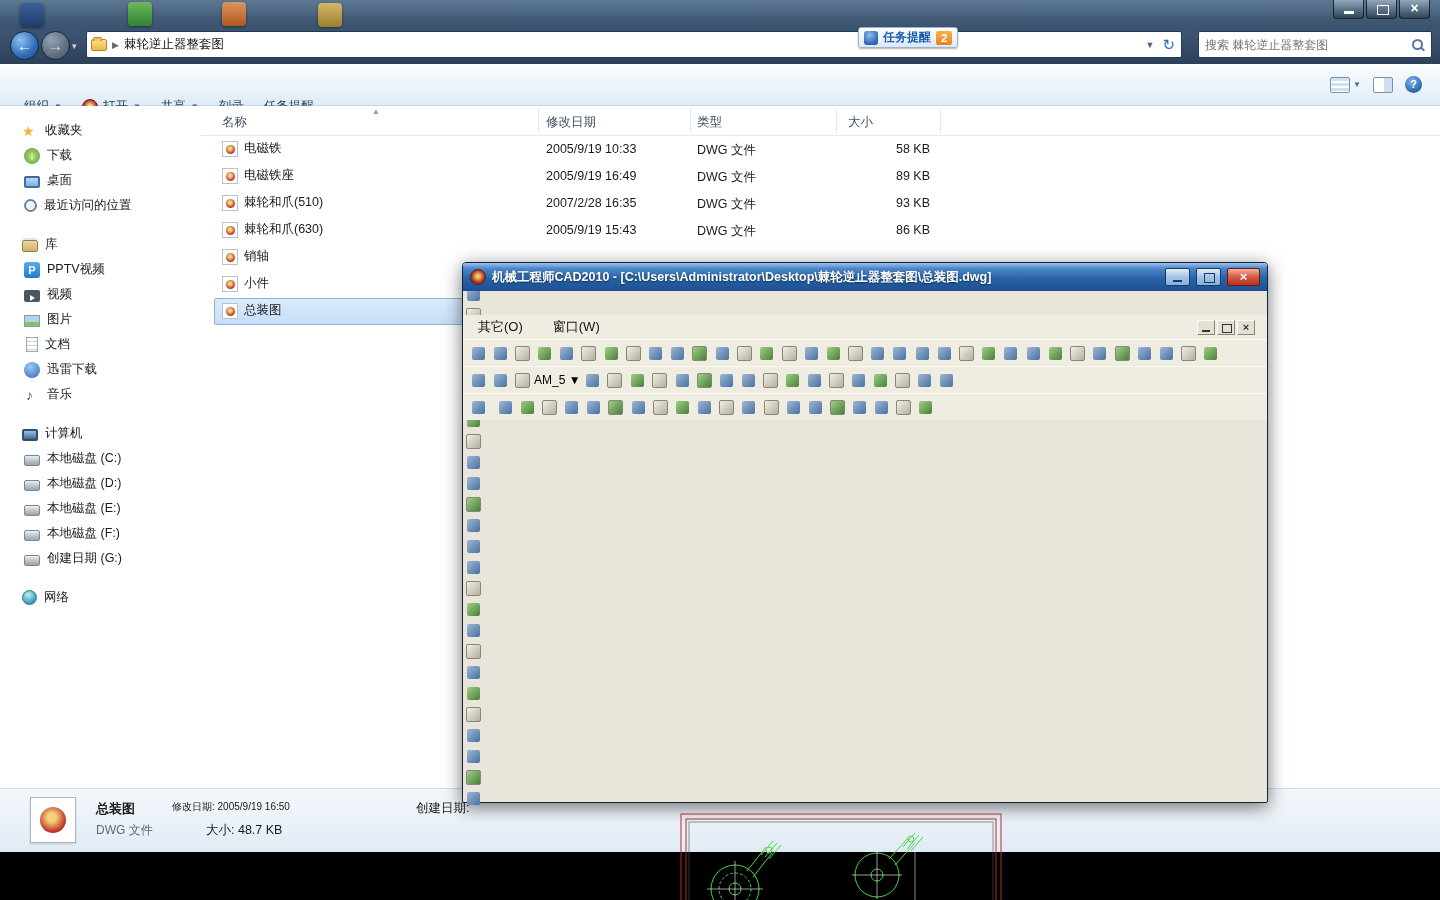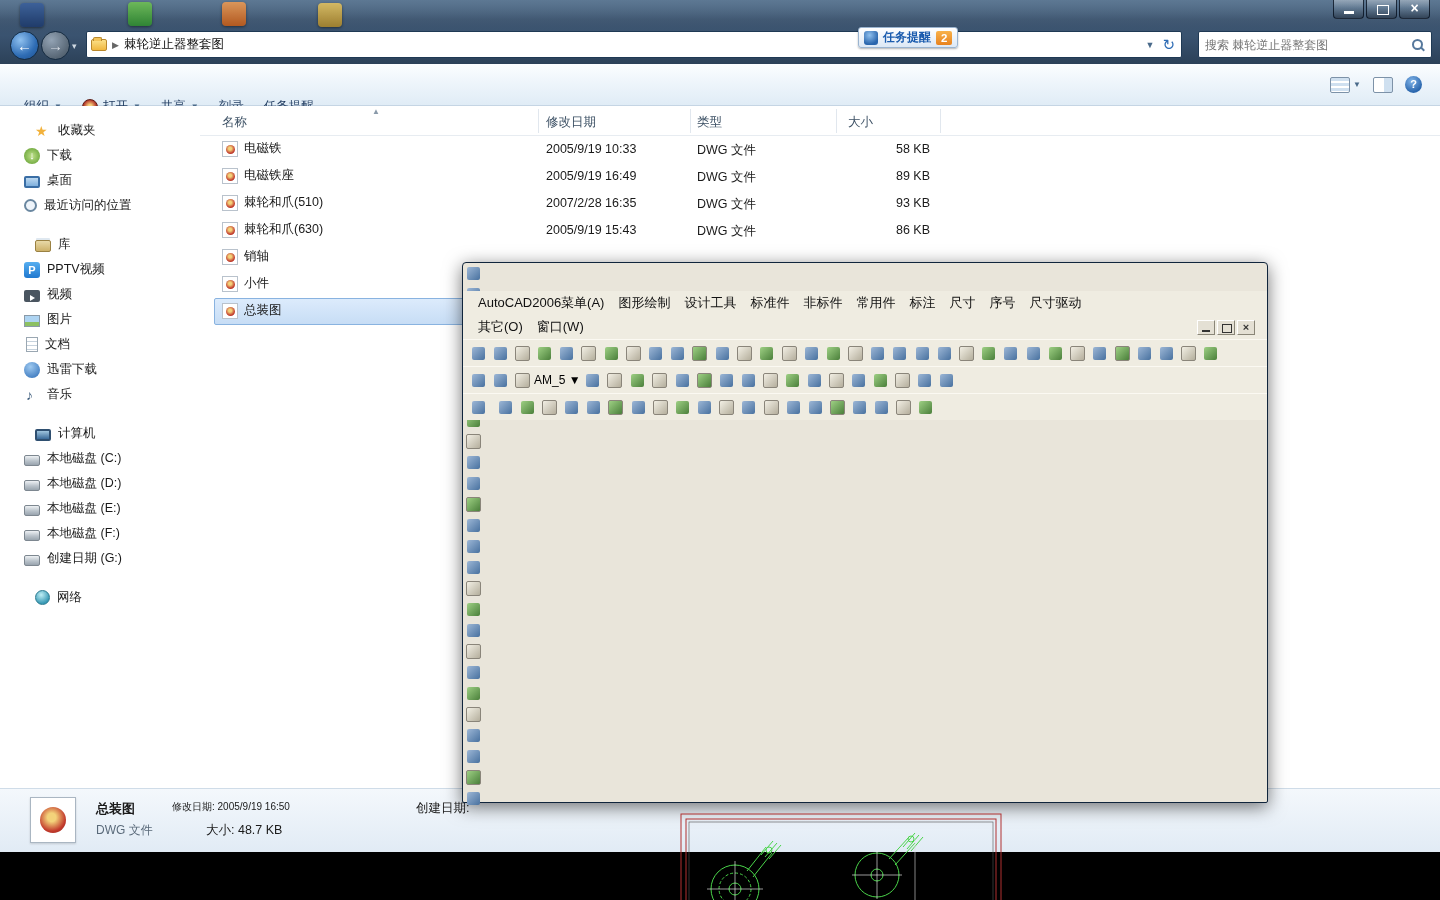--- a/index.html
+++ b/index.html
@@ -57,21 +57,21 @@
   .gear-red { width:16px; height:16px; border-radius:50%; background:radial-gradient(circle at 50% 45%,#f6d27c 15%,#b5382c 60%,#7e2a20); border:1px solid #5e1d16; }
   .tb-right { margin-left:auto; display:flex; align-items:center; gap:12px; padding-right:4px; }
   .view-ic { width:20px; height:16px; border:1px solid #7d92a8; border-radius:2px; background:repeating-linear-gradient(180deg,#cfe0f0 0 3px,#fff 3px 5px); }
   .prev-ic { width:20px; height:16px; border:1px solid #7d92a8; border-radius:2px; background:linear-gradient(90deg,#fff 58%,#cfe0f0 58%); }
   .help-circle { width:17px; height:17px; border-radius:50%; background:radial-gradient(circle at 40% 30%,#7fb3e8,#2a66ad 70%); position:relative; }
   .help-circle::before { content:"?"; position:absolute; left:0; right:0; text-align:center; color:#fff; font-size:11px; font-weight:bold; line-height:17px; }
 
   
   .side { position:absolute; left:0; top:106px; width:200px; bottom:112px; background:#fff; padding-top:12px; overflow:hidden; }
   .s-item { height:25px; display:flex; align-items:center; gap:7px; color:#1a1a1a; font-size:12.5px; white-space:nowrap; }
-  .s-head { padding-left:35px;align-items:center; }
+  .s-head { padding-left:22px;align-items:center; }
   .s-sub { padding-left:24px; }
   .s-gap { height:14px; }
   .si { width:16px; height:16px; flex:none; position:relative; }
   .star::before { content:"★"; color:#f2b23c; font-size:14px; line-height:16px; position:absolute; left:0; }
   .dl { border-radius:50%; background:radial-gradient(#bfe08a,#5a9a2a); }
   .dl::before { content:"↓"; color:#fff; position:absolute; left:0; right:0; text-align:center; font-size:11px; font-weight:bold; line-height:15px; }
   .mon { width:16px; height:12px; margin-top:2px; border:2px solid #3a6ea5; border-radius:2px; background:linear-gradient(#bcd8f0,#7fb0dd); }
   .clock { width:13px; height:13px; border-radius:50%; border:2px solid #6a87a0; background:#eef4fa; }
   .lib { width:16px; height:12px; margin-top:3px; background:linear-gradient(#e8d9a8,#cdb169); border:1px solid #9a8142; border-radius:2px; box-shadow:0 -3px 0 -1px #dfe8f0; }
   .pptv { border-radius:3px; background:linear-gradient(#56aef0,#1f78cf); }
@@ -123,21 +123,21 @@
   .cad-title-text { color:#fff; font-weight:bold; font-size:12.5px; text-shadow:0 1px 2px rgba(0,0,0,.55); white-space:nowrap; overflow:hidden; flex:1; }
   .cbtn { width:25px; height:18px; border:1px solid #163c66; border-radius:2px; position:relative; flex:none;
           background:linear-gradient(#e4eefa,#a9c6e6 45%,#85aed9); }
   .cbtn.min::before { content:""; position:absolute; left:7px; top:11px; width:9px; height:2px; background:#1a3a5e; }
   .cbtn.max::before { content:""; position:absolute; left:7px; top:4px; width:9px; height:8px; border:1px solid #1a3a5e; }
   .cbtn.cls { width:33px; background:linear-gradient(#f4b0a0,#d9604a 45%,#b5301c); border-color:#6e180c; }
   .cbtn.cls::before { content:"×"; position:absolute; left:0; right:0; text-align:center; color:#fff; font-weight:bold; font-size:13px; line-height:16px; }
 
   .cad-menu1 { position:absolute; left:0; top:28px; right:0; height:24px; background:#efece1; display:flex; align-items:center; padding:0 8px; font-size:13px; color:#111; }
   .cad-menu1 .mi { padding:2px 7px; }
-  .cad-menu2 { position:absolute; left:0; top:52px; right:0; height:24px; background:#efece1; display:flex; align-items:center; padding:0 8px; font-size:13px; color:#111; }
+  .cad-menu2 { position:absolute; left:0; top:52px; right:0; height:24px; background:#efece1; display:flex; align-items:center; padding:0 8px; font-size:13px; color:#111;gap:16px; }
   .cad-menu2 .mi { padding:2px 7px; }
   .child-ctl { margin-left:auto; display:flex; gap:2px; padding-right:4px; }
   .ccb { width:18px; height:15px; background:#e4e0d4; border:1px solid; border-color:#fff #8a8678 #8a8678 #fff; position:relative; }
   .ccb.min::before { content:""; position:absolute; left:4px; top:9px; width:8px; height:2px; background:#333; }
   .ccb.max::before { content:""; position:absolute; left:4px; top:3px; width:8px; height:7px; border:1px solid #333; }
   .ccb.cls::before { content:"×"; position:absolute; left:0; right:0; text-align:center; color:#333; font-weight:bold; font-size:11px; line-height:13px; }
 
   .cad-tb { position:absolute; left:0; right:0; height:27px; background:#efece1; display:flex; align-items:center; padding:0 5px; gap:1px; border-top:1px solid #fbf9f2; }
   .tb1 { top:76px; } .tb2 { top:103px; } .tb3 { top:130px; }
   .t { width:21px; height:21px; display:flex; align-items:center; justify-content:center; flex:none; }
@@ -456,33 +456,28 @@
       <div class="big-fic"></div>
       <div class="d-name">总装图</div>
       <div class="d-type">DWG 文件</div>
       <div class="d-mod"><span>修改日期:</span> <span>2005/9/19 16:50</span></div>
       <div class="d-size"><span>大小:</span> <span>48.7 KB</span></div>
       <div class="d-crea"><span>创建日期:</span></div>
     </div>
   </div>
 
   <div class="cad">
-
-    <div class="cad-menu1">
-      <span class="mi">AutoCAD2006菜单(A)</span>
-      <span class="mi">图形绘制</span>
-      <span class="mi">设计工具</span>
-      <span class="mi">标准件</span>
-      <span class="mi">非标件</span>
-      <span class="mi">常用件</span>
-      <span class="mi">标注</span>
-      <span class="mi">尺寸</span>
-      <span class="mi">序号</span>
-      <span class="mi">尺寸驱动</span>
-    </div>
+    <div class="cad-title">
+      <span class="cad-ico"></span>
+      <span class="cad-title-text">机械工程师CAD2010 - [C:\Users\Administrator\Desktop\棘轮逆止器整套图\总装图.dwg]</span>
+      <span class="cbtn min"></span>
+      <span class="cbtn max"></span>
+      <span class="cbtn cls"></span>
+    </div>
+
     <div class="cad-menu2">
       <span class="mi">其它(O)</span>
       <span class="mi">窗口(W)</span>
       <span class="child-ctl">
         <span class="ccb min"></span>
         <span class="ccb max"></span>
         <span class="ccb cls"></span>
       </span>
     </div>
 

